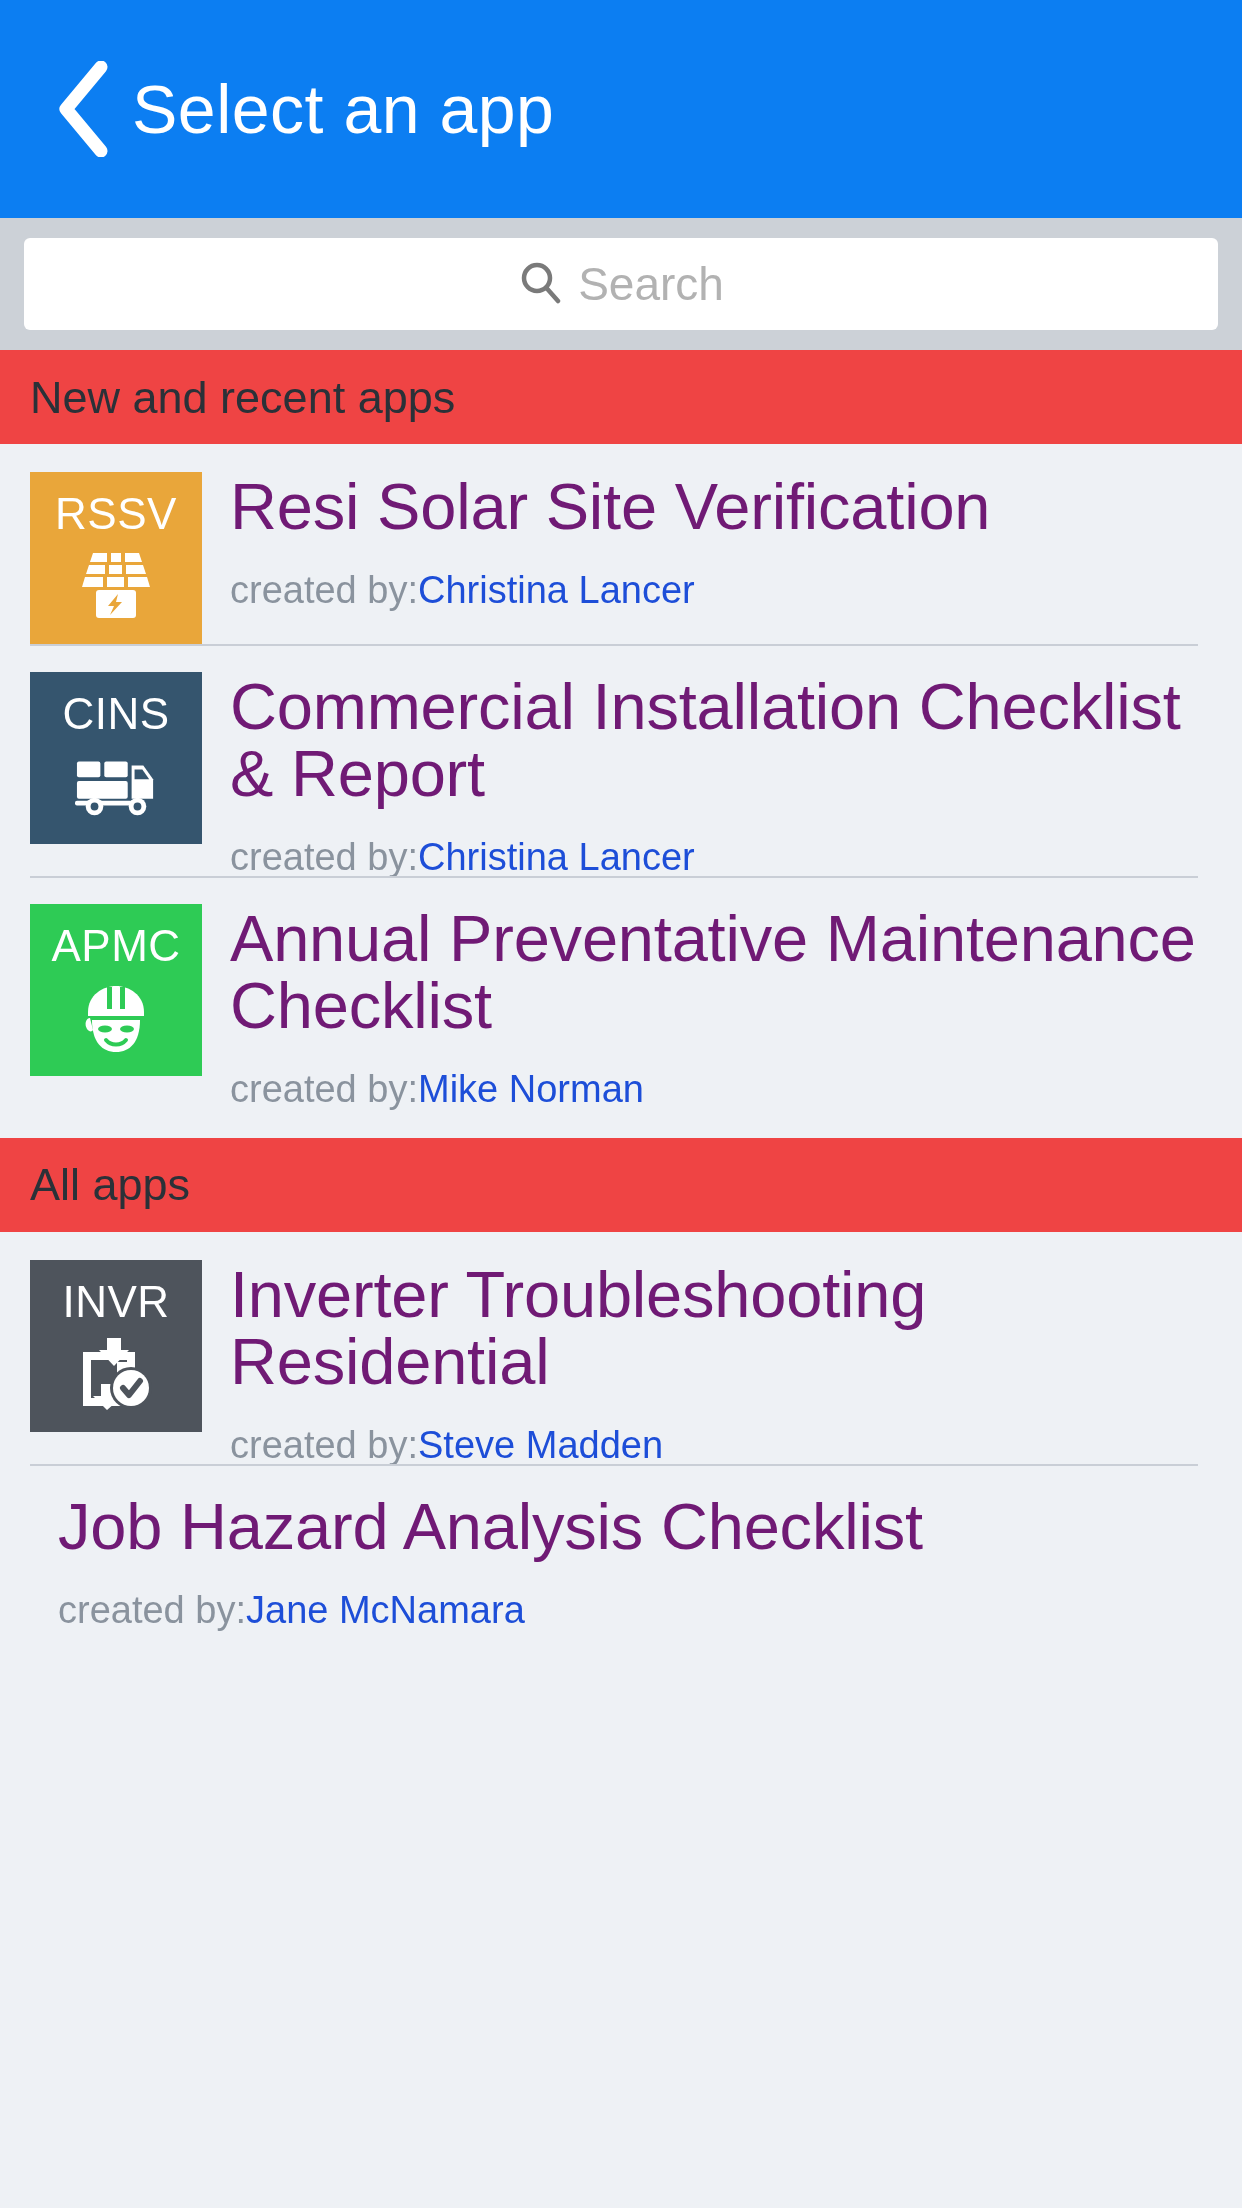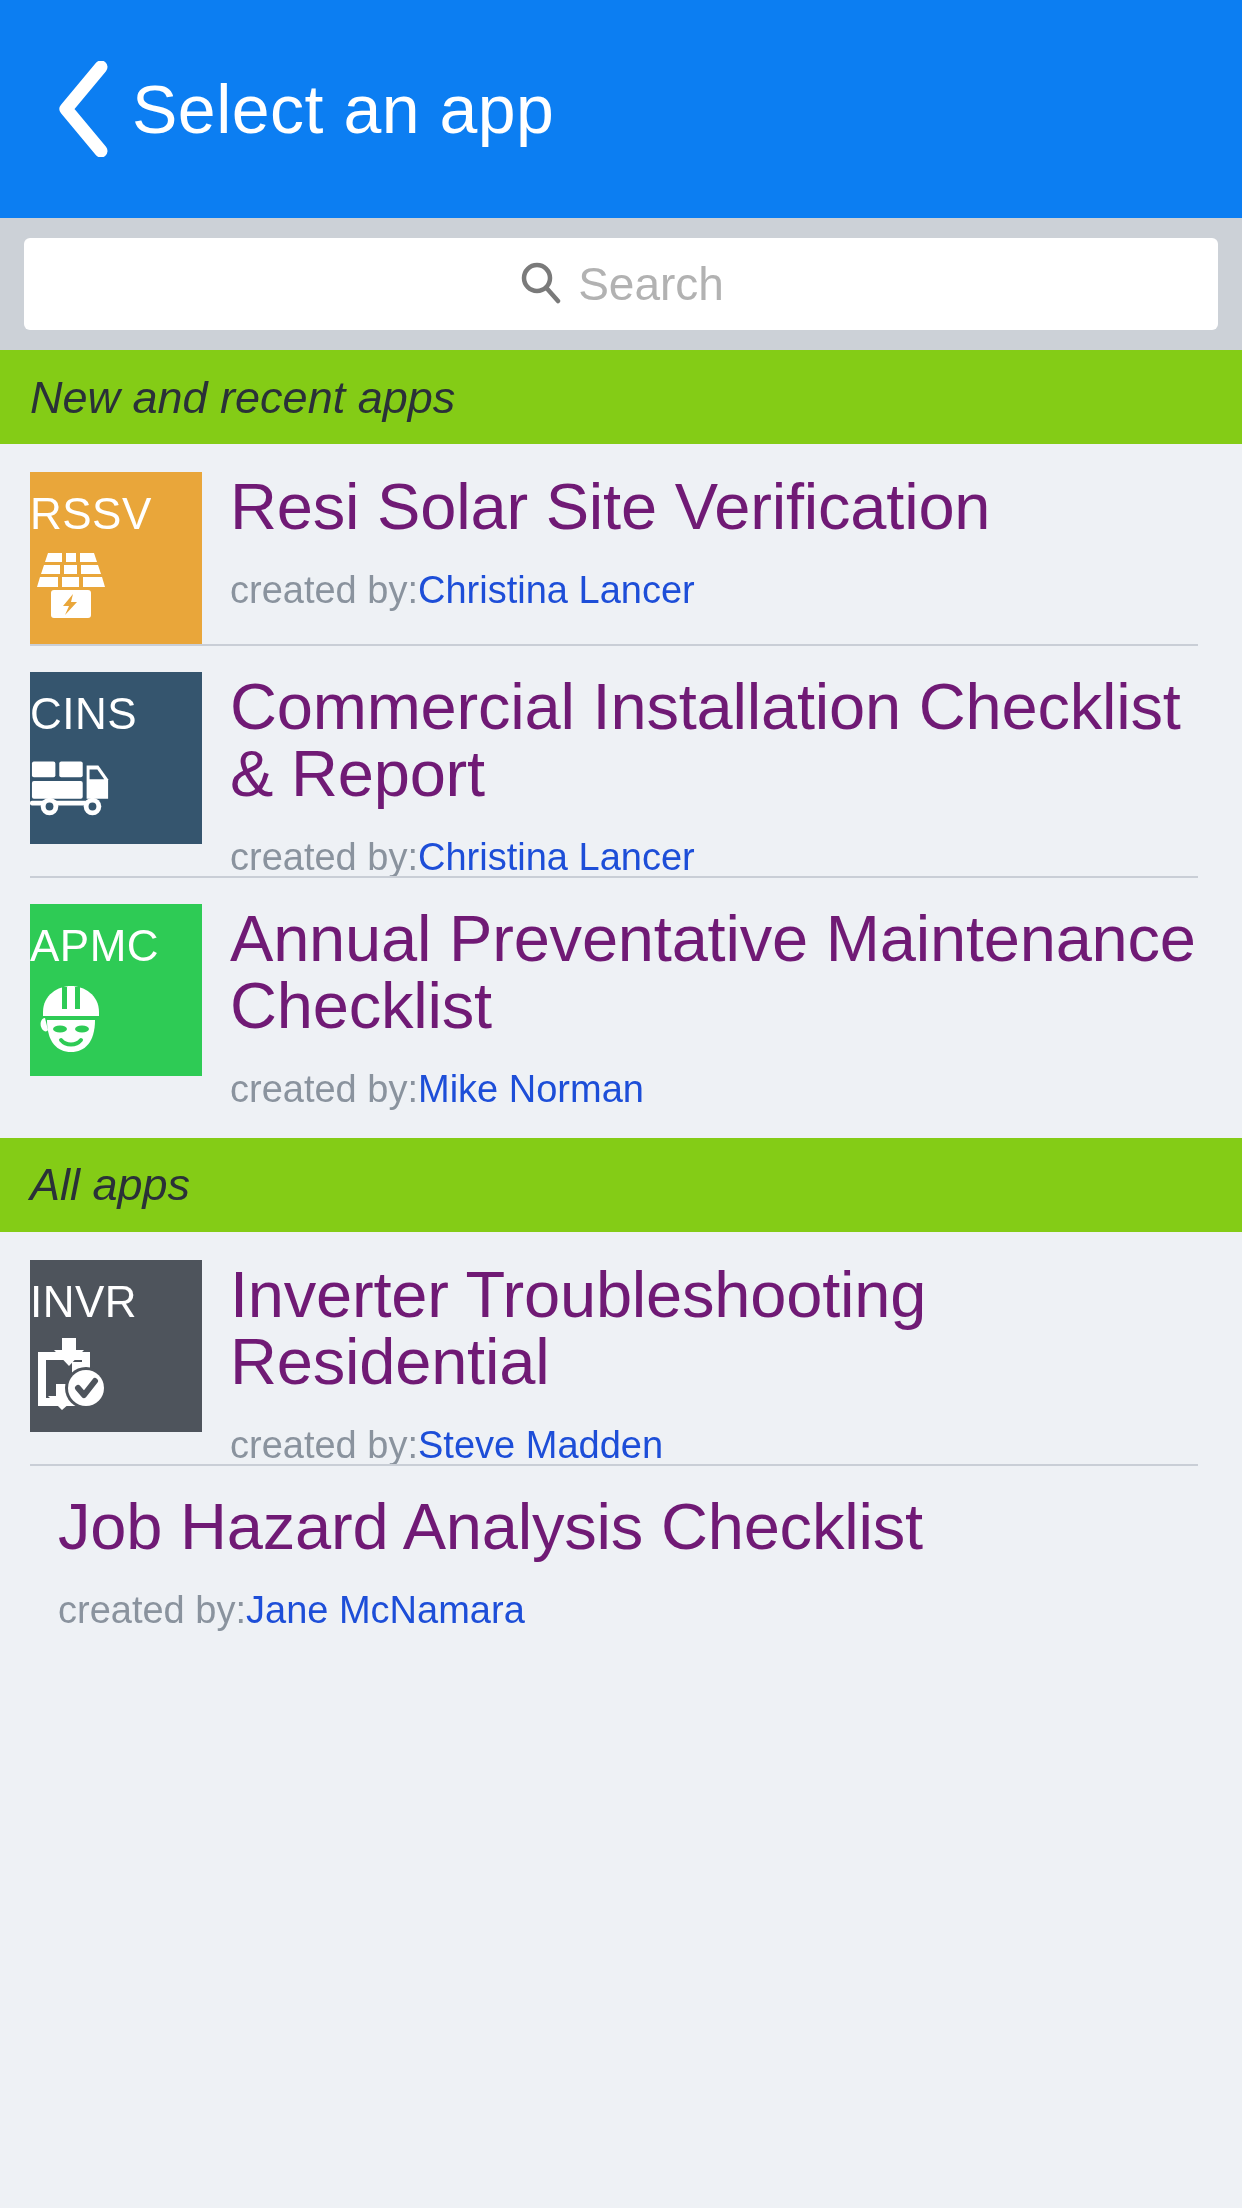--- a/index.html
+++ b/index.html
@@ -78,26 +78,25 @@
   }
 
   
   .list {
     flex: 1 1 auto;
     background: #eef1f5;
     overflow: hidden;
   }
 
   .section-header {
-    background: #84cc16;
+    background: #ef4444;
     height: 94px;
     display: flex;
     align-items: center;
     padding-left: 30px;
-    font-style: italic;
   }
   .section-header-label {
     font-size: 45px;
     color: #2a3138;
     font-weight: 400;
     line-height: 1;
   }
 
   .app-row {
     display: flex;
@@ -116,21 +115,21 @@
     height: 2px;
     background: #c9ced6;
   }
 
   .tile {
     width: 172px;
     height: 172px;
     flex: 0 0 auto;
     display: flex;
     flex-direction: column;
-    align-items: flex-start;
+    align-items: center;
     justify-content: flex-start;
     padding-top: 20px;
     position: relative;
   }
   .tile-abbr {
     color: #ffffff;
     font-size: 44px;
     font-weight: 400;
     line-height: 1;
     letter-spacing: 0.5px;

